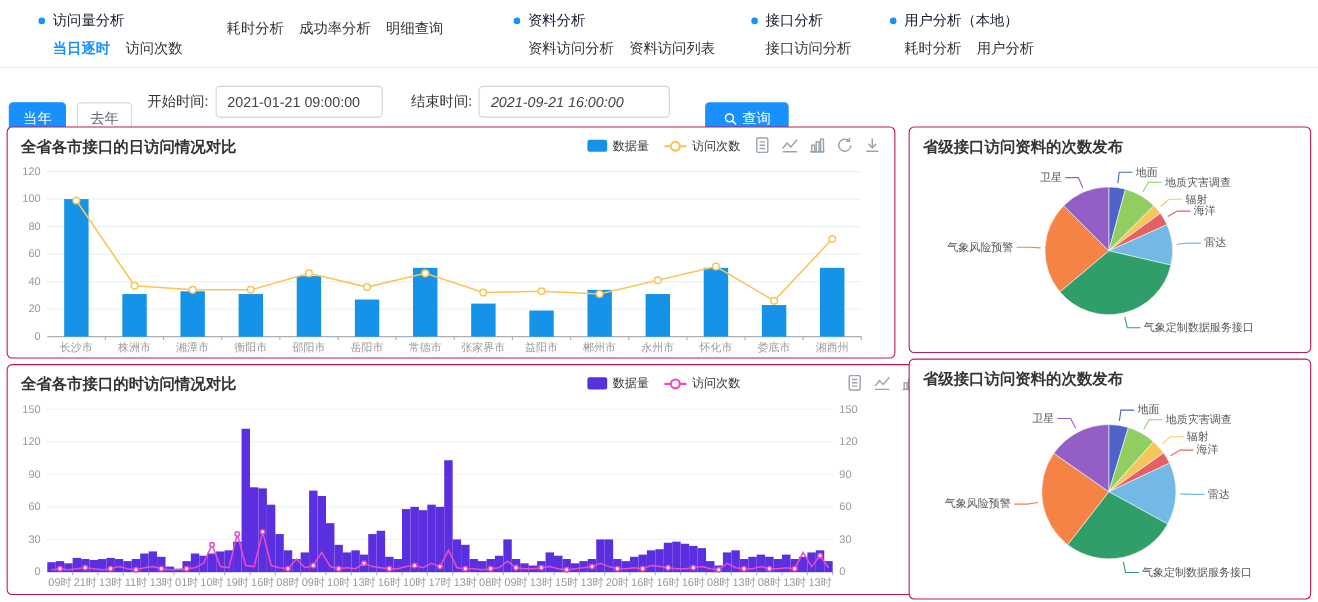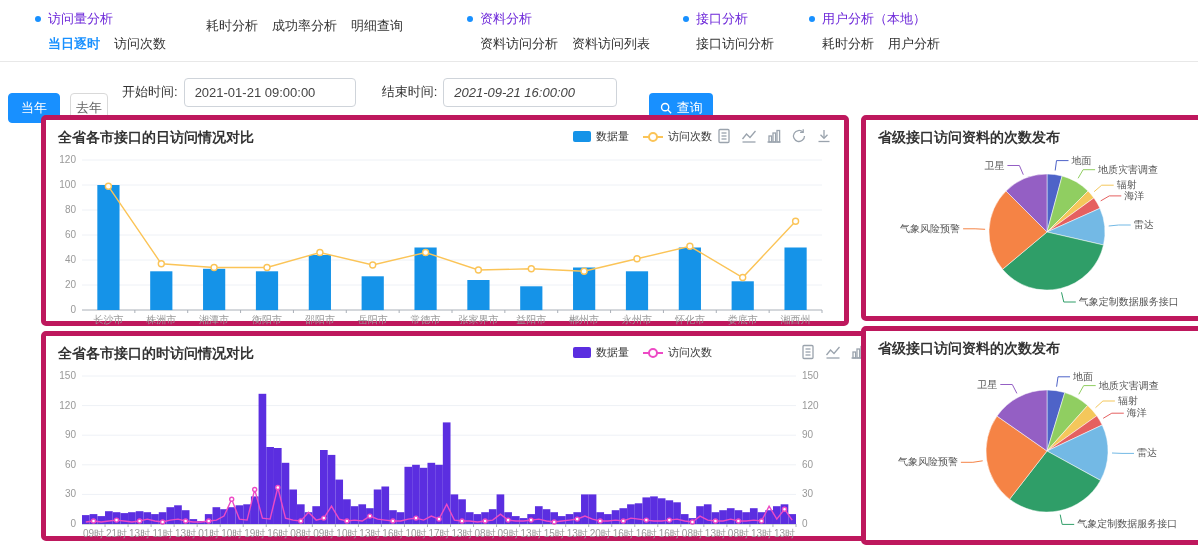--- a/index.html
+++ b/index.html
@@ -5,41 +5,41 @@
   * { margin:0; padding:0; box-sizing:border-box; }
   html,body { width:1198px; height:547px; background:#fff; overflow:hidden;
     font-family:"Liberation Sans","DejaVu Sans",sans-serif; }
 
   
   .nav { position:absolute; top:0; left:0; width:1198px; height:62px;
     border-bottom:1px solid #e8e8e8; display:flex; padding:10px 0 0 35px; }
   .nav-group { margin-right:26px; }
   .nav-group.g1{width:132px} .nav-group.g2{width:248px} .nav-group.g3{width:190px}
   .nav-group.g4{width:100px} .nav-group.g5{width:150px}
-  .nav-title { font-size:13px; color:#6d28d9; display:flex; align-items:center; gap:7px; }
+  .nav-title { font-size:13px; color:#0f172a; display:flex; align-items:center; gap:7px; }
   .dot { width:6px; height:6px; border-radius:50%; background:#1890ff; display:inline-block; }
   .nav-items { margin:7px 0 0 13px; display:flex; gap:14px; }
   .nav-item { font-size:13px; color:#333; cursor:pointer; white-space:nowrap; }
   .nav-item.active { color:#1890ff; font-weight:bold; }
 
   
   .filters { position:absolute; top:76px; left:8px; height:32px; display:flex; align-items:center; }
   .btn { height:30px; border-radius:4px; font-size:13px; cursor:pointer;
     display:inline-flex; align-items:center; justify-content:center;margin-top:31px; }
   .btn-primary { background:#1890ff; color:#fff; border:1px solid #1890ff; width:52px; }
-  .btn-plain { background:#fff; color:#666; border:1px solid #d9d9d9; width:38px; margin-left:10px; }
+  .btn-plain { background:#fff; color:#666; border:1px solid #d9d9d9; width:50px; margin-left:10px; }
   .flabel { font-size:13px; color:#333; margin-left:14px; }
   .finput { height:29px; border:1px solid #cfd4da; border-radius:4px; font-size:13px;
     color:#444; padding:0 10px; margin-left:6px;
     font-family:"Liberation Sans","DejaVu Sans",sans-serif; }
-  #start-input { width:172px; } #end-input { width:174px;font-style:italic; }
-  .btn-search { background:#1890ff; color:#fff; border:none; width:64px; margin-left:32px; gap:5px; }
+  #start-input { width:152px; } #end-input { width:174px;font-style:italic; }
+  .btn-search { background:#1890ff; color:#fff; border:none; width:76px; margin-left:32px; gap:5px; }
 
   
-  .panel { position:absolute; background:#fff; border:5px solid #be185d; border-radius:5px;margin-left:35px; }
+  .panel { position:absolute; background:#fff; border:1px solid #be185d; border-radius:5px; }
   #panel-daily  { left:6px;   top:115px; width:808px; height:211px; }
   #panel-hourly { left:6px;   top:331px; width:892px; height:210px; }
   #panel-pie1   { left:826px; top:115px; width:366px; height:206px; }
   #panel-pie2   { left:826px; top:326px; width:366px; height:219px; }
   .panel-head { position:relative; height:32px; padding:9px 12px 0 12px; }
   .panel-title { font-size:14px; font-weight:bold; color:#333; }
   .legend { position:absolute; left:527px; top:9px; display:flex; align-items:center; gap:14px; }
   .legend-item { display:flex; align-items:center; gap:5px; font-size:11px; color:#333; cursor:pointer; }
   .sw { width:18px; height:11px; border-radius:2px; display:inline-block; }
   .lsw { position:relative; width:20px; height:10px; display:inline-block; }

